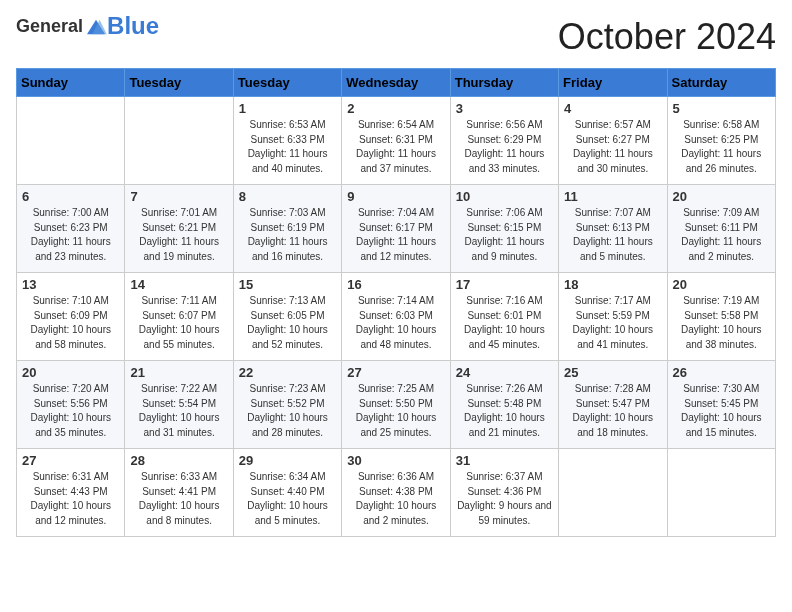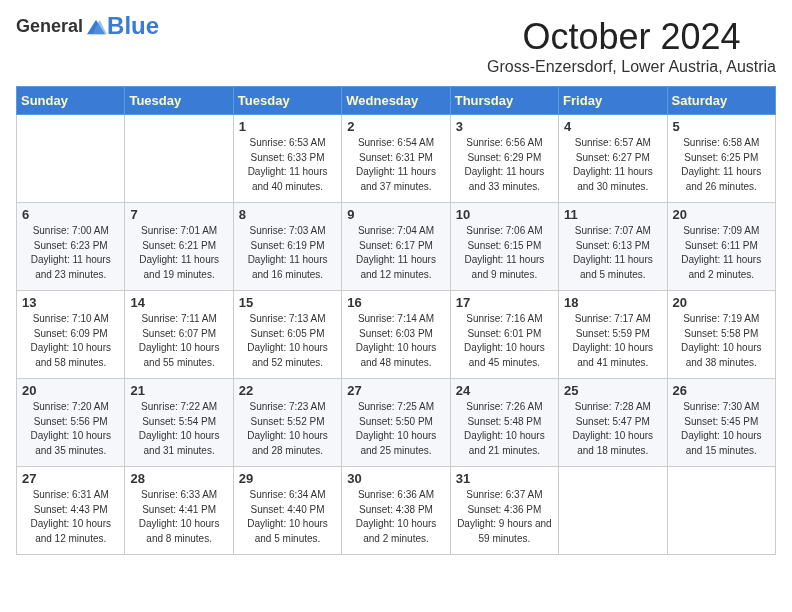--- a/index.html
+++ b/index.html
@@ -48,21 +48,21 @@
       font-size: 16px;
       color: #333;
     }
     .calendar {
       width: 100%;
       border-collapse: collapse;
       table-layout: fixed;
     }
     .calendar th {
       background-color: #3a7bd5;
-      color: #fef9c3;
+      color: #000000;
       font-size: 13px;
       font-weight: bold;
       padding: 6px 4px;
       text-align: left;
       border: 1px solid #5a9ae0;
     }
     .calendar td {
       vertical-align: top;
       border: 1px solid #ccc;
       padding: 4px 5px;
@@ -100,21 +100,20 @@
         <svg class="logo-icon" viewBox="0 0 24 20" xmlns="http://www.w3.org/2000/svg">
           <polygon points="12,2 22,18 2,18" fill="#3a7bd5"></polygon>
           <polygon points="16,2 24,18 8,18" fill="#5a9ae0" opacity="0.6"></polygon>
         </svg>
       </div>
       <span class="logo-text-blue" style="margin-top:-4px;">Blue</span>
     </div>
   </div>
   <div class="title-block">
     <div class="month-title">October 2024</div>
-    <div class="location-title">Gross-Enzersdorf, Lower Austria, Austria</div>
   </div>
 </div>
 
 <table class="calendar">
   <thead>
     <tr>
     <th>Sunday</th>
         <th>Tuesday</th>
         <th>Tuesday</th>
         <th>Wednesday</th>

